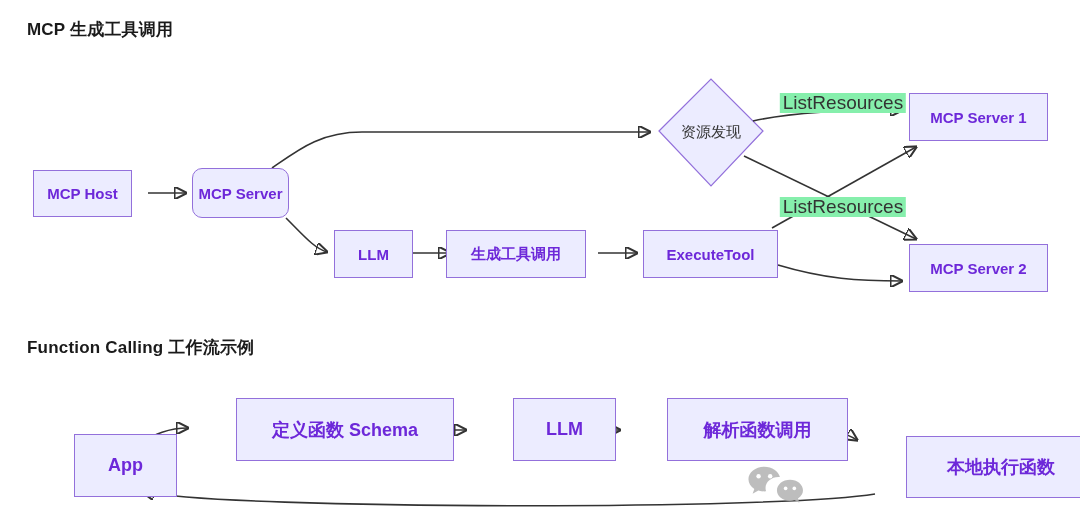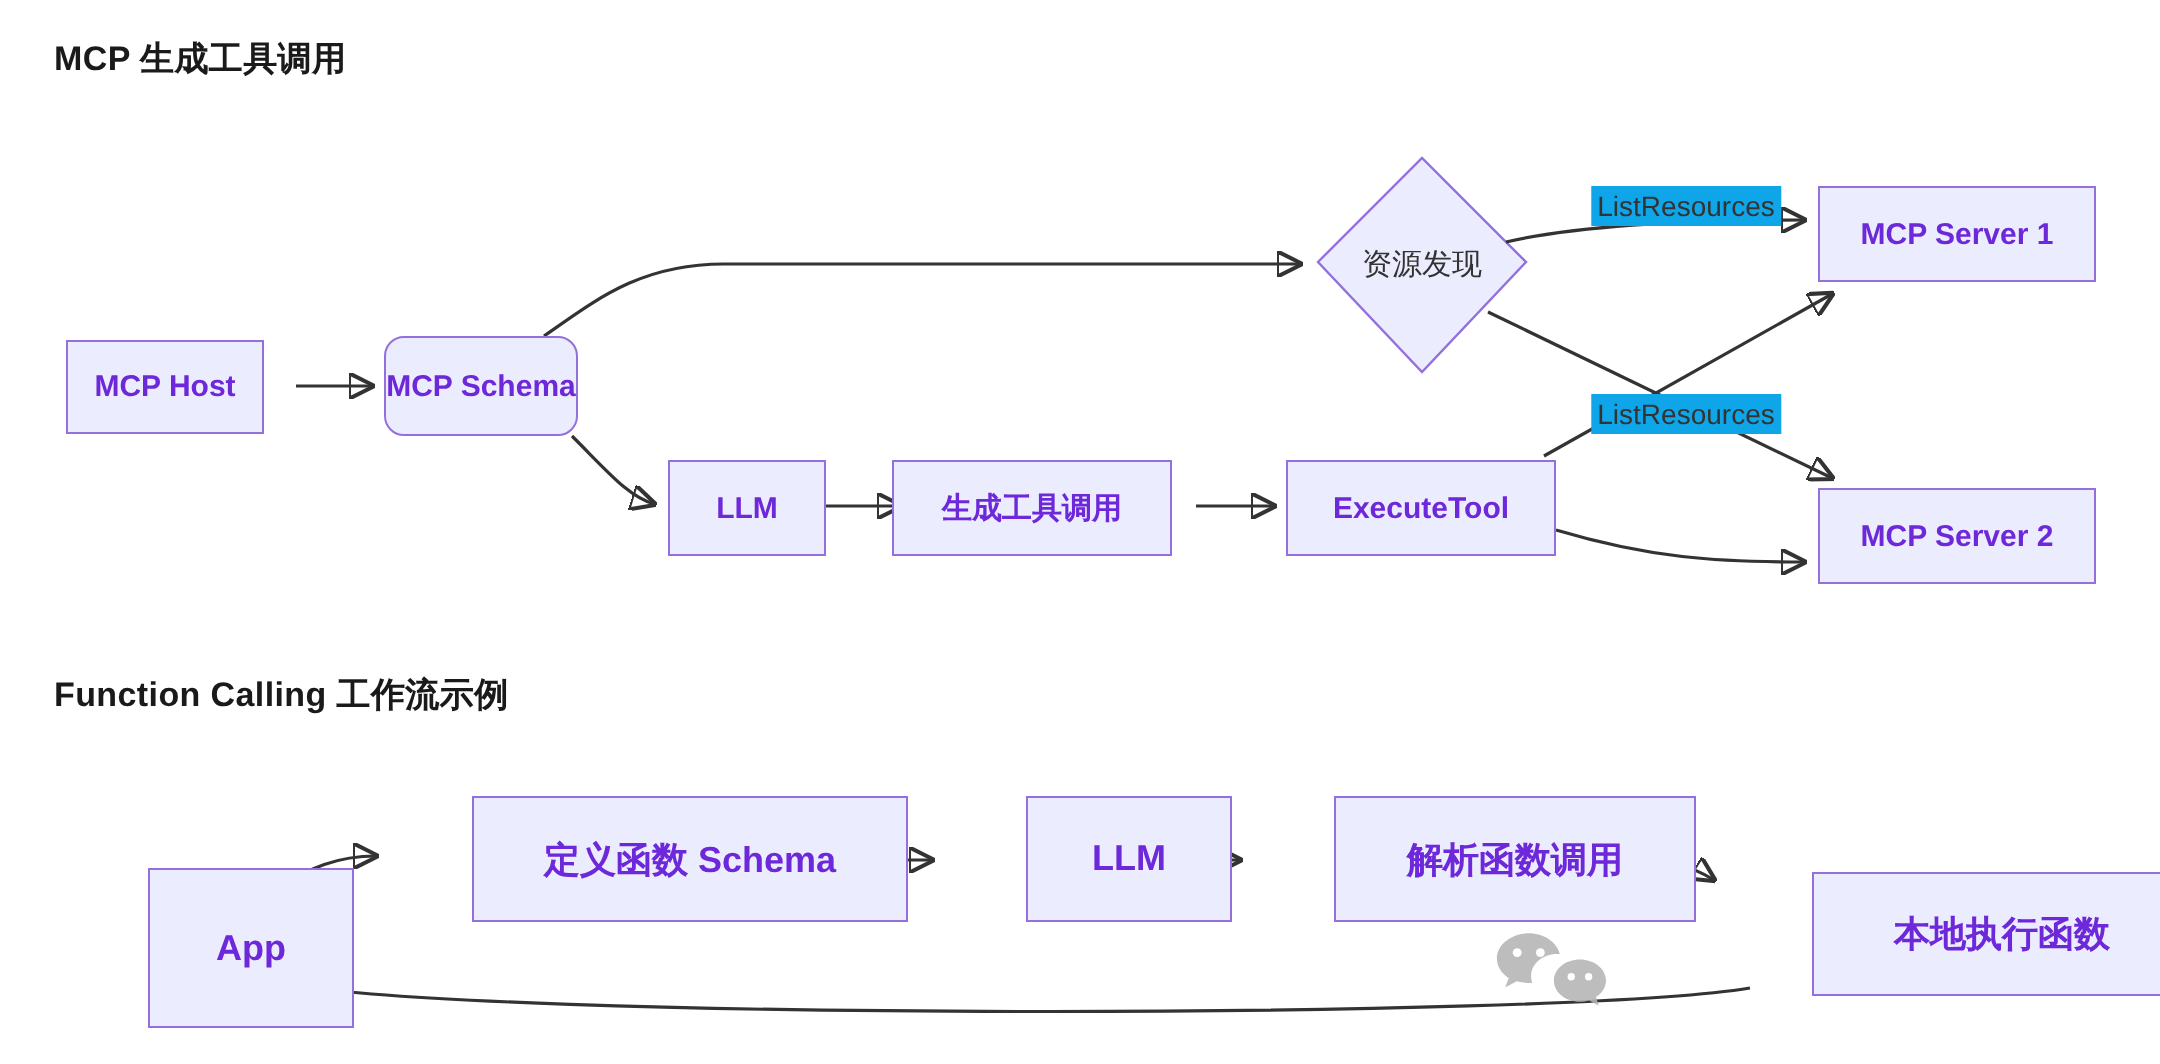--- a/index.html
+++ b/index.html
@@ -20,22 +20,22 @@
   }
   .node.small{font-size:15px;}
   .node.big{font-size:18px;margin-left:40px;}
   .node.rounded{border-radius:10px;}
   .diamond-label{
     position:absolute;display:flex;align-items:center;justify-content:center;
     font-size:15px;color:#333333;white-space:nowrap;z-index:2;
     background:transparent;border:none;
   }
   .edge-label{
-    position:absolute;transform:translate(-50%,-50%);background:#0ea5e9;
-    color:#333333;font-size:14px;line-height:20px;padding:0 3px;white-space:nowrap;z-index:3;
+    position:absolute;transform:translate(-50%,-50%);background:#86efac;
+    color:#333333;font-size:19px;line-height:20px;padding:0 3px;white-space:nowrap;z-index:3;
   }
   .watermark{
     position:absolute;left:747px;top:464px;display:flex;align-items:center;gap:8px;
     color:#ababab;font-size:29px;white-space:nowrap;z-index:10;opacity:.88;
   }
   .watermark .wicon{flex:0 0 auto;display:block;}
 </style>
 </head>
 <body>
 
@@ -64,32 +64,32 @@
     <path d="M778,265 C825,279 858,281 902,281" marker-end="url(#arrow)"></path>
 
     <path d="M137,444 C156,434 168,428 188,428" marker-end="url(#arrow)"></path>
     <path d="M414,430 L466,430" marker-end="url(#arrow)"></path>
     <path d="M576,430 L620,430" marker-end="url(#arrow)"></path>
     <path d="M808,429 C832,429 846,433 857,440" marker-end="url(#arrow)"></path>
     <path d="M875,494 C780,510 240,510 143,492" marker-end="url(#arrow)"></path>
   </svg>
 
   <div class="node small" style="left:33px;top:170px;width:99px;height:47px;">MCP Host</div>
-  <div class="node small rounded" style="left:192px;top:168px;width:97px;height:50px;">MCP Schema</div>
+  <div class="node small rounded" style="left:192px;top:168px;width:97px;height:50px;">MCP Server</div>
   <div class="diamond-label" style="left:659px;top:79px;width:104px;height:107px;">资源发现</div>
   <div class="node small" style="left:334px;top:230px;width:79px;height:48px;">LLM</div>
   <div class="node small" style="left:446px;top:230px;width:140px;height:48px;">生成工具调用</div>
   <div class="node small" style="left:643px;top:230px;width:135px;height:48px;">ExecuteTool</div>
   <div class="node small" style="left:909px;top:93px;width:139px;height:48px;">MCP Server 1</div>
   <div class="node small" style="left:909px;top:244px;width:139px;height:48px;">MCP Server 2</div>
 
   <div class="edge-label" style="left:843px;top:103px;">ListResources</div>
   <div class="edge-label" style="left:843px;top:207px;">ListResources</div>
 
-  <div class="node big" style="left:34px;top:434px;width:103px;height:80px;">App</div>
+  <div class="node big" style="left:34px;top:434px;width:103px;height:63px;">App</div>
   <div class="node big" style="left:196px;top:398px;width:218px;height:63px;">定义函数 Schema</div>
   <div class="node big" style="left:473px;top:398px;width:103px;height:63px;">LLM</div>
   <div class="node big" style="left:627px;top:398px;width:181px;height:63px;">解析函数调用</div>
   <div class="node big" style="left:866px;top:436px;width:190px;height:62px;">本地执行函数</div>
 
   <div class="watermark">
     <svg class="wicon" width="56" height="42" viewBox="0 0 58 42">
       <path d="M18 2C9 2 1.5 7.8 1.5 15c0 4.1 2.4 7.7 6.1 10.1L5.8 30l6-3.2c1.9.6 4 .9 6.2.9.6 0 1.2 0 1.8-.1-.4-1.1-.6-2.3-.6-3.5 0-6.3 6-11.4 13.4-11.4.5 0 1 0 1.5.1C32.6 6.6 26 2 18 2z" fill="#b5b5b5"></path>
       <circle cx="12" cy="12" r="2.3" fill="#ffffff"></circle>
       <circle cx="24" cy="12" r="2.3" fill="#ffffff"></circle>

